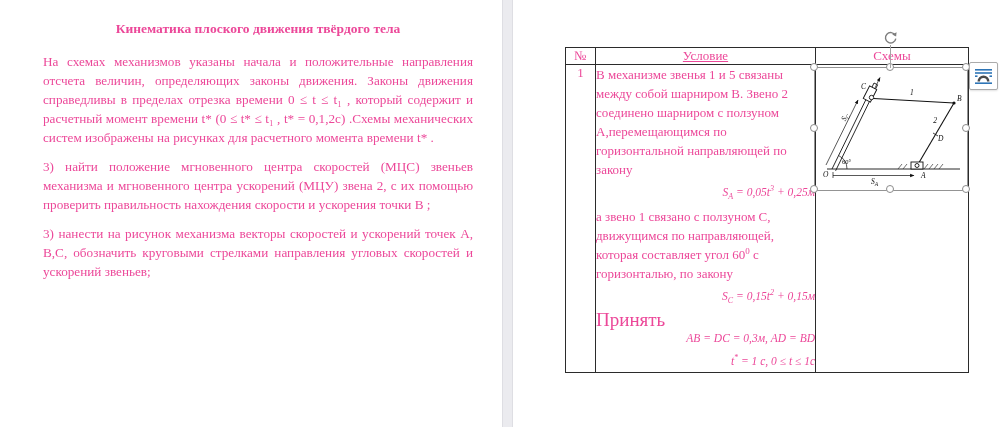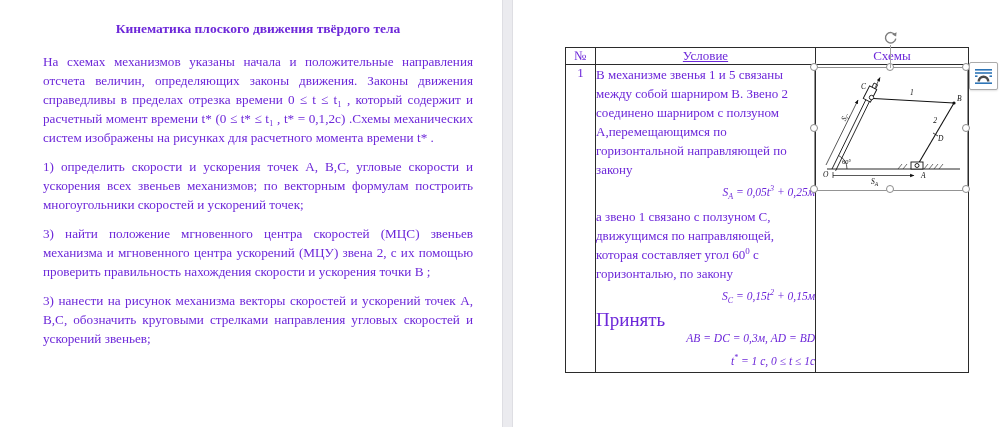--- a/index.html
+++ b/index.html
@@ -1,17 +1,17 @@
 <!DOCTYPE html>
 <html><head>
 <meta charset="utf-8">
 <style>
   html,body{margin:0;padding:0;background:#fff;}
   .stage{position:relative;width:1000px;height:427px;background:#fff;overflow:hidden;
-         font-family:"Liberation Serif","DejaVu Serif",serif;color:#6d28d9;}
+         font-family:"Liberation Serif","DejaVu Serif",serif;color:#ec4899;}
   
   .page{position:absolute;top:0;height:427px;background:#fff;}
   .page-left{left:0;width:502px;}
   .page-gap{position:absolute;top:0;left:502px;width:11px;height:427px;
             background:#ebebef;border-left:1px solid #dedee3;border-right:1px solid #dedee3;box-sizing:border-box;}
   .page-right{left:513px;width:487px;}
   
   .doc{position:absolute;left:43px;top:20px;width:430px;}
   .doc h1{font-size:13.5px;font-weight:bold;text-align:center;margin:0 0 14px 0;line-height:18px;}
   .doc p{font-size:13.2px;line-height:19px;margin:0 0 10px 0;text-align:justify;}
@@ -47,21 +47,20 @@
 </style>
 </head>
 <body>
 
 <div class="stage">
 
   <div class="page page-left">
     <div class="doc">
       <h1>Кинематика плоского движения твёрдого тела</h1>
       <p>На схемах механизмов указаны начала и положительные направления отсчета величин, определяющих законы движения. Законы движения справедливы в пределах отрезка времени 0 ≤ t ≤ t₁ , который содержит и расчетный момент времени t* (0 ≤ t* ≤ t₁ , t* = 0,1,2с) .Схемы механических систем изображены на рисунках для расчетного момента времени t* .</p>
-      <p>1) определить скорости и ускорения точек А, В,С, угловые скорости и ускорения всех звеньев механизмов; по векторным формулам построить многоугольники скоростей и ускорений точек;</p>
       <p>3) найти положение мгновенного центра скоростей (МЦС) звеньев механизма и мгновенного центра ускорений (МЦУ) звена 2, с их помощью проверить правильность нахождения скорости и ускорения точки В ;</p>
       <p>3) нанести на рисунок механизма векторы скоростей и ускорений точек А, В,С, обозначить круговыми стрелками направления угловых скоростей и ускорений звеньев;</p>
     </div>
   </div>
 
   <div class="page-gap"></div>
 
   <div class="page page-right">
 
     <table class="task">

